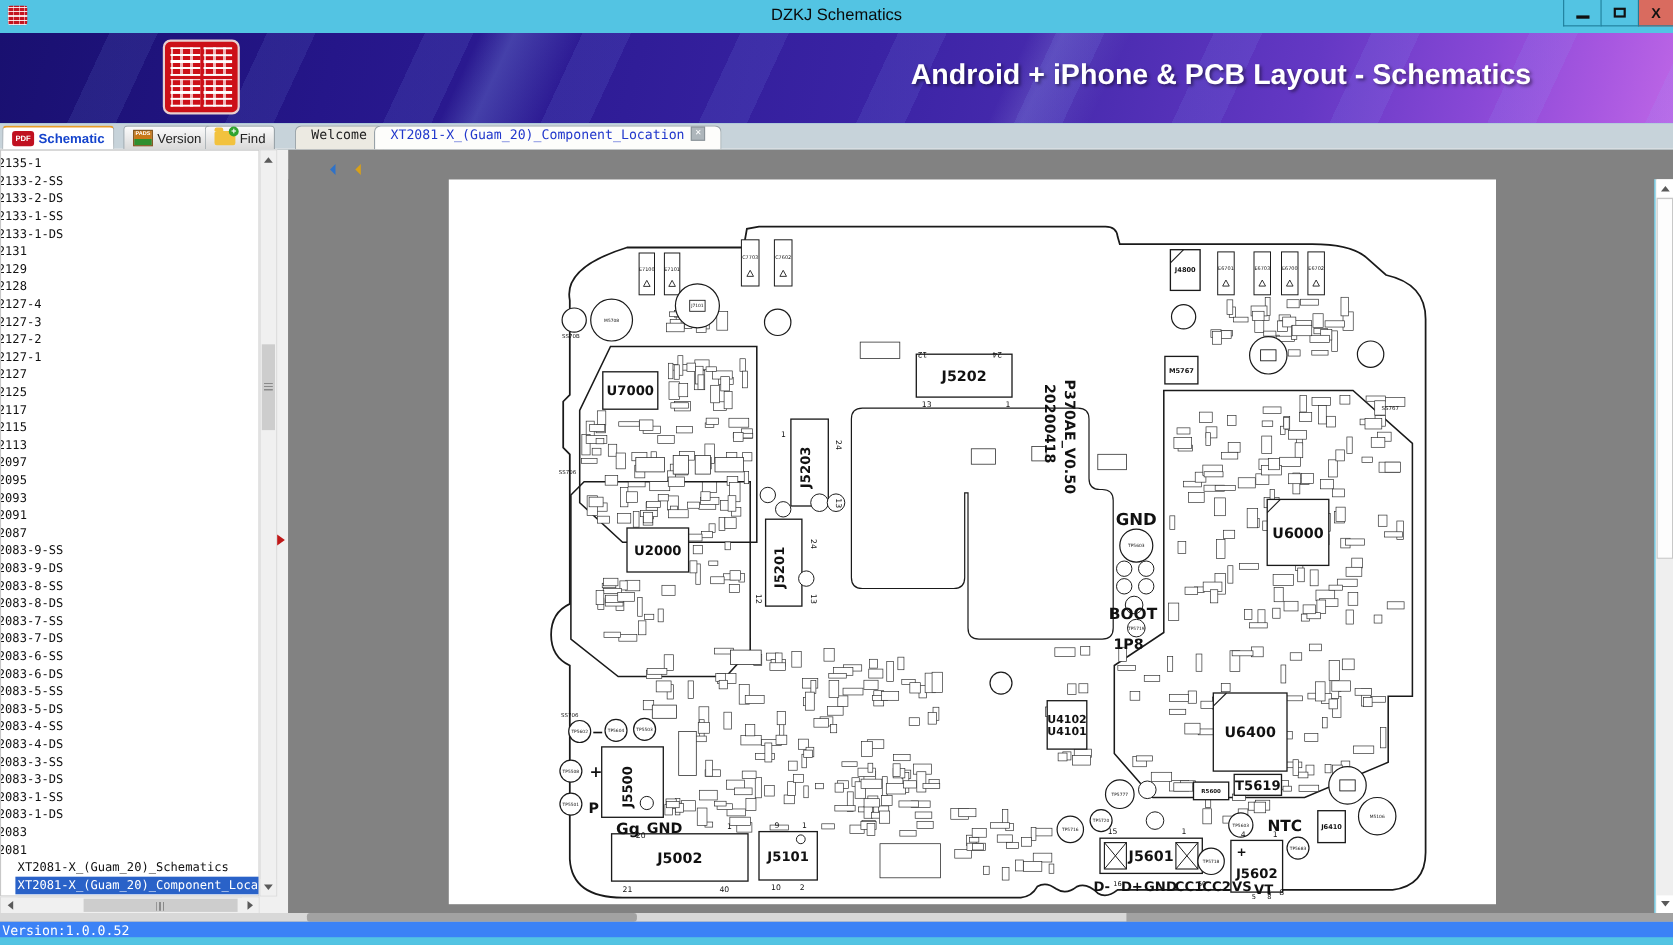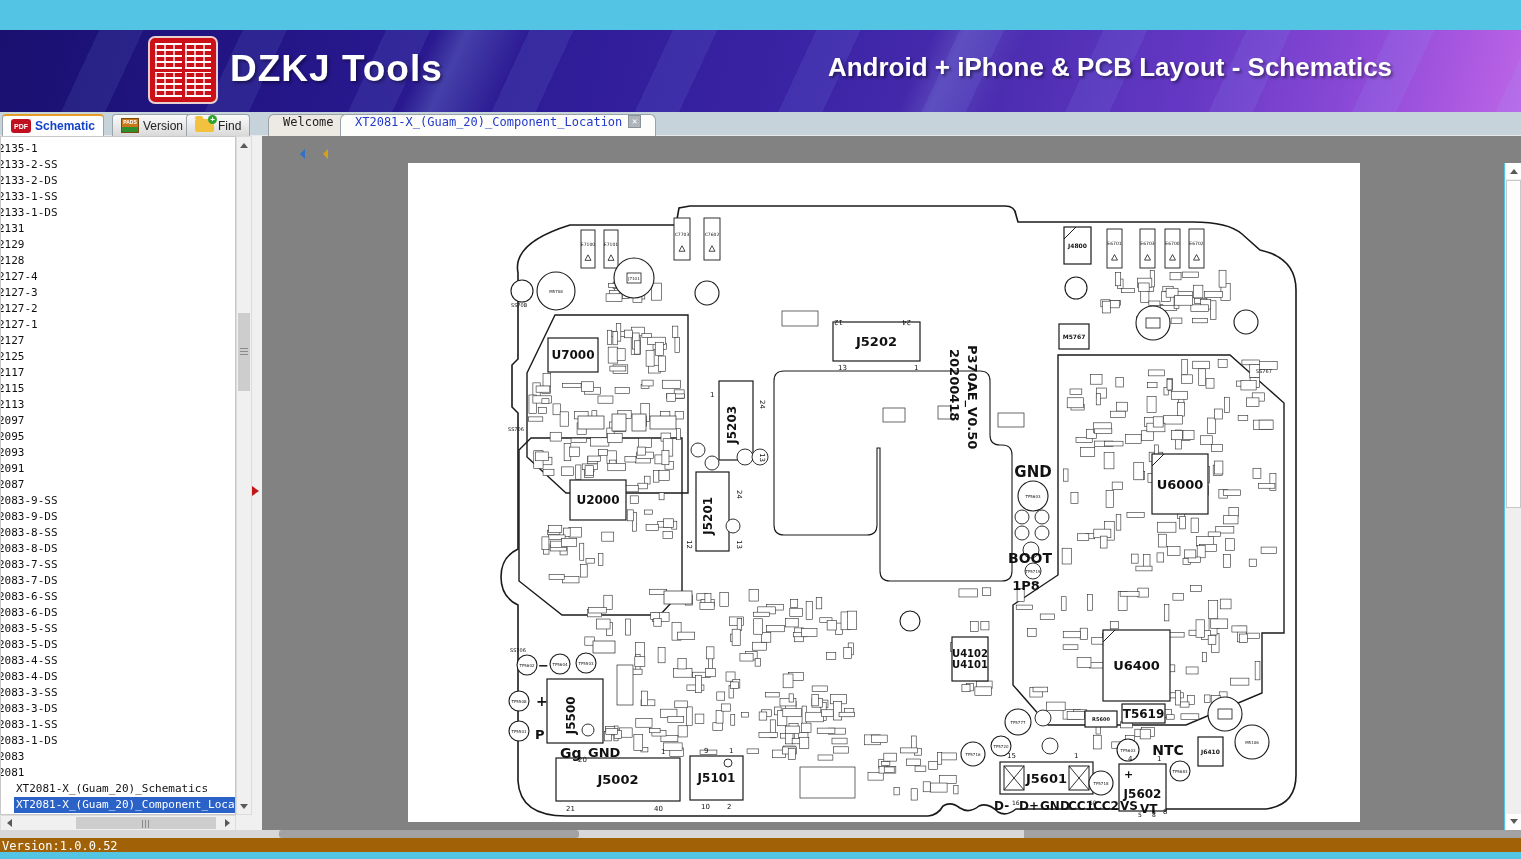--- a/index.html
+++ b/index.html
@@ -84,41 +84,53 @@
   .tri.right{border-left:5px solid #5a5a5a;margin-right:-3px;}
   .splitarrow{position:absolute;left:252px;top:350px;width:0;height:0;border:5px solid transparent;border-left:7px solid #c01818;}
   .canvas{position:absolute;left:262px;top:27px;width:1242px;height:667px;background:#828282;overflow:hidden;}
   .page{position:absolute;left:146px;top:0px;width:952px;height:659px;background:#fff;}
   .docvscroll{position:absolute;left:1504px;top:27px;width:17px;height:667px;background:#efefef;border-left:1px solid #53c4e3;}
   .docvthumb{position:absolute;left:1px;top:17px;width:15px;height:328px;background:#fdfdfd;border:1px solid #c8c8c8;}
   .dochscroll{position:absolute;left:0px;top:694px;width:1521px;height:8px;background:#d8d8d8;}
   .dochthumb{position:absolute;left:279px;top:0;width:300px;height:8px;background:#a2a2a2;border-radius:3px;}
   .dochthumb2{position:absolute;left:1024px;top:0;width:497px;height:8px;background:#a2a2a2;}
   
-  .statusbar{position:absolute;left:0;top:838px;width:1521px;height:14px;background:#a16207;color:#fff;
+  .statusbar{position:absolute;left:0;top:838px;width:1521px;height:14px;background:#3b82f6;color:#fff;
     font-family:"DejaVu Sans Mono",monospace;font-size:12px;line-height:17px;}
   .statusbar .left{position:absolute;left:2px;}
   .statusbar .right{position:absolute;right:3px;}
   .bottomstrip{position:absolute;left:0;top:855px;width:1521px;height:4px;background:#53c4e3;}
   svg text{font-family:"DejaVu Sans",sans-serif;fill:#111;}
 </style>
 </head>
 <body>
 
 <div class="window">
 
+  <div class="titlebar">
+    <div class="tlogo"></div>
+    <div class="ttext">DZKJ Schematics</div>
+    <div class="winbtn min">
+        <div class="minglyph"></div>
+      </div>
+    <div class="winbtn max">
+        <div class="maxglyph"></div>
+      </div>
+    <div class="winbtn close">
+        <span>X</span>
+      </div>
+  </div>
 
   <div class="banner">
     <div class="blogo" title="">
       <div class="cj"></div>
       <div class="cj"></div>
       <div class="cj"></div>
       <div class="cj"></div>
     </div>
-    <div class="brand">DZKJ Tools</div>
     <div class="tagline">Android + iPhone &amp; PCB Layout - Schematics</div>
   </div>
 
   <div class="tabstrip">
     <div class="apptab active" style="left:2px">
       <span class="pdficon">PDF</span>
       <span>Schematic</span>
     </div>
     <div class="apptab" style="left:112px">
       <span class="padsicon">PADS</span>

